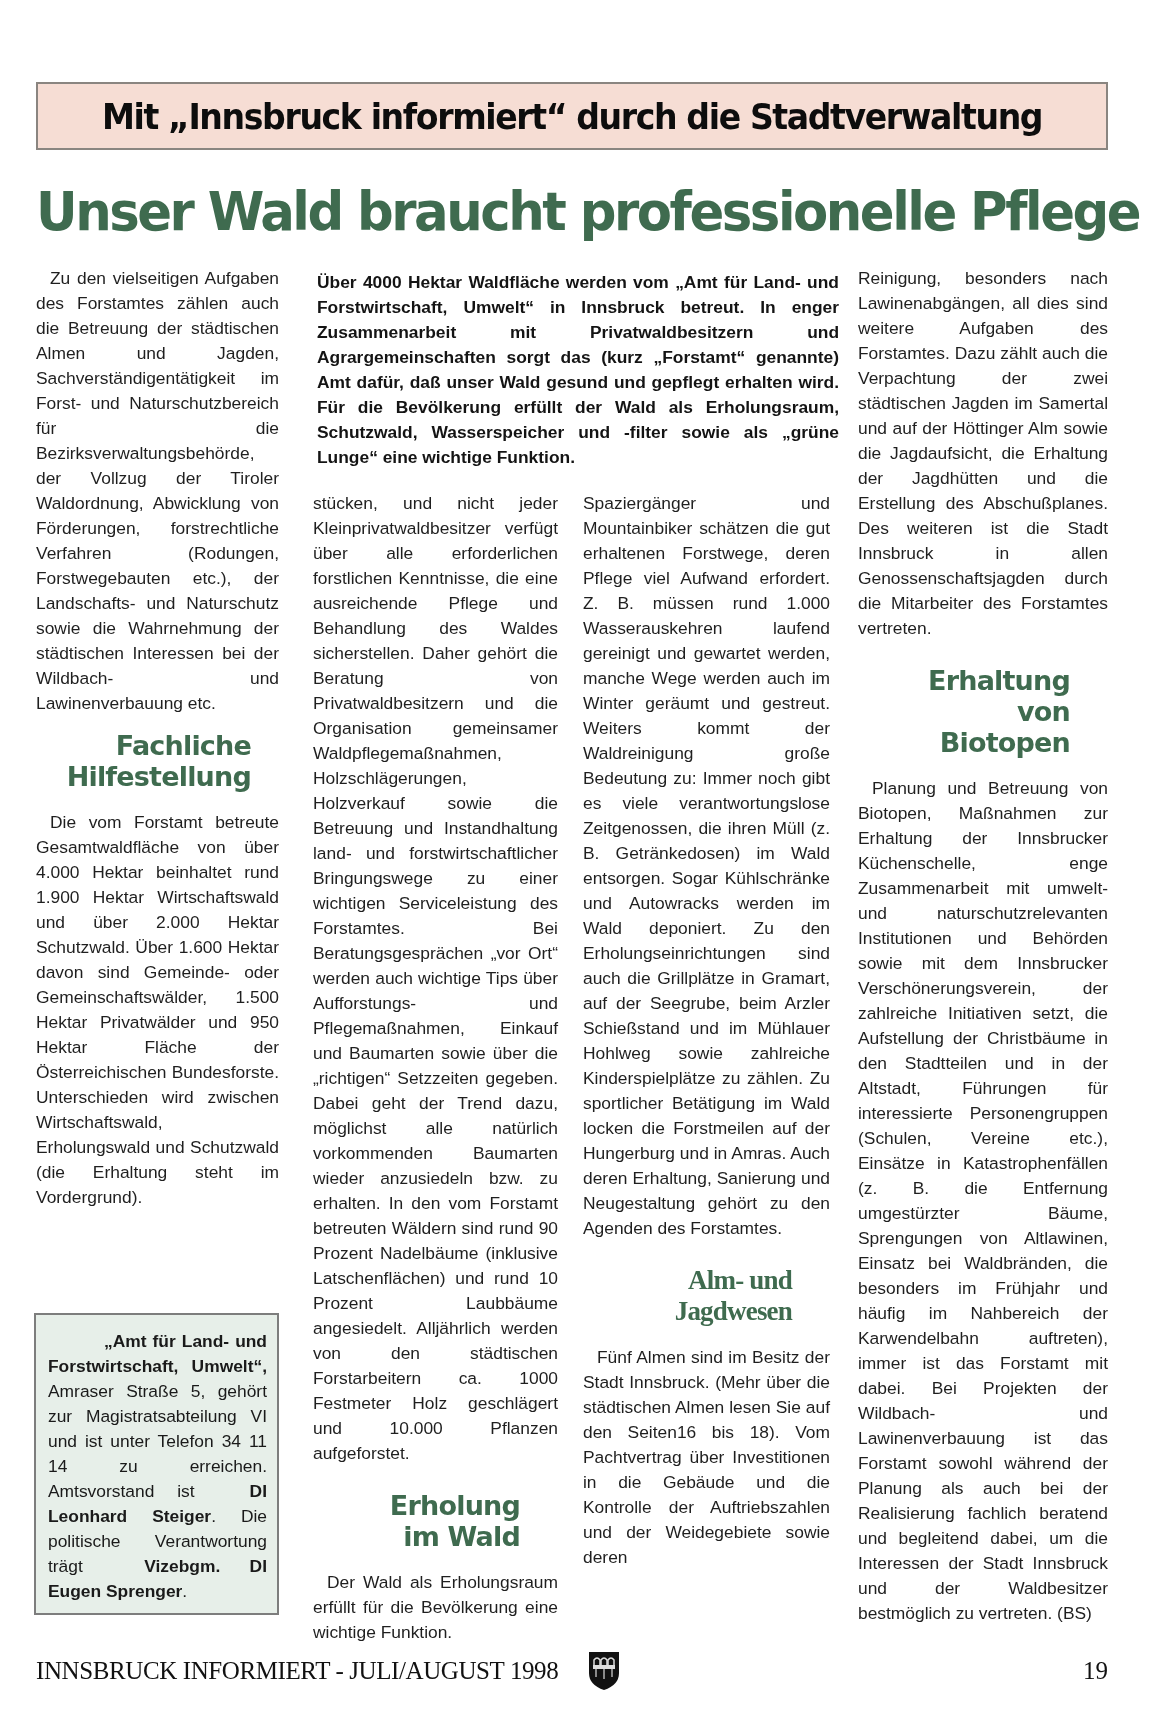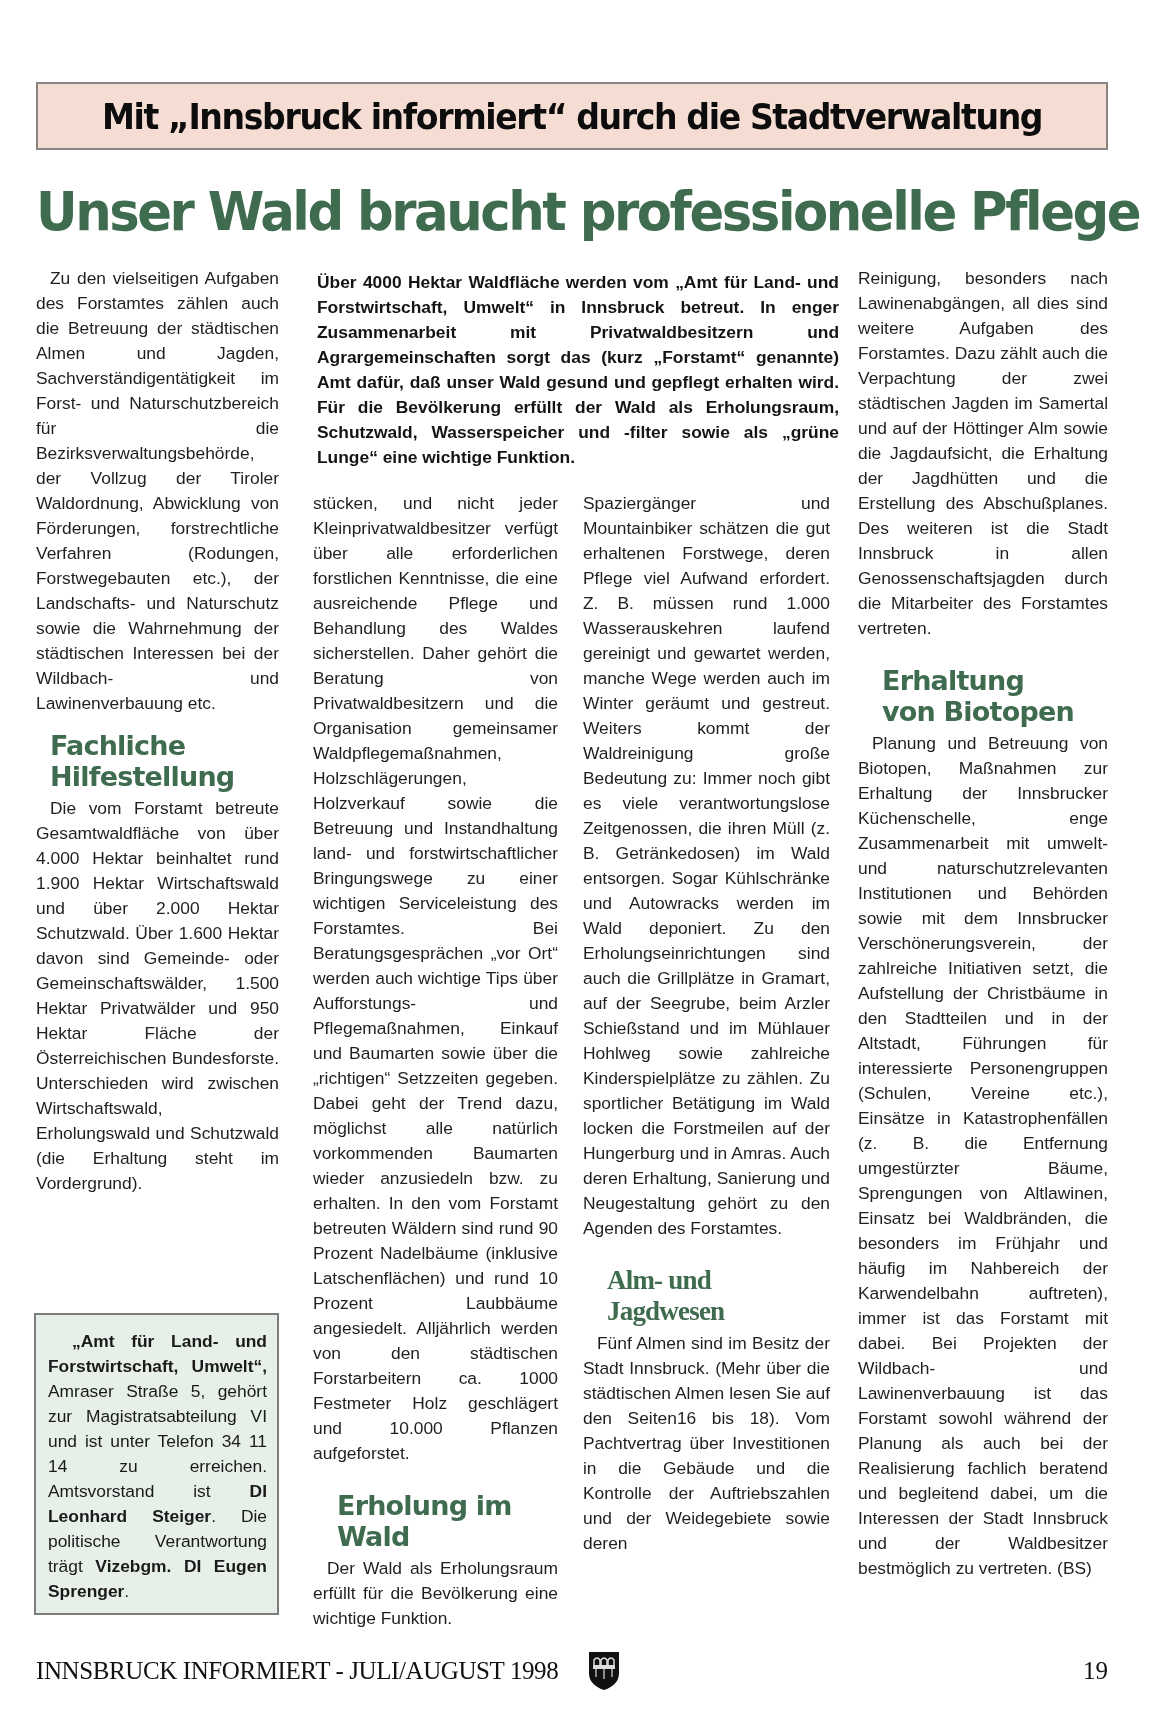--- a/index.html
+++ b/index.html
@@ -19,26 +19,26 @@
 
   .col { position: absolute; font-size: 17.4px; line-height: 25px; text-align: justify;
          hyphens: manual; color: #1f1f1f; }
   .col p { margin: 0; text-indent: 14px; }
   .col p.noindent { text-indent: 0; }
 
   .lead { position: absolute; left: 313px; top: 266px; width: 522px; font-size: 17.4px; line-height: 25px;
           font-weight: bold; text-align: justify; color: #141414; margin: 4px; }
 
   .subhead { font-family: "DejaVu Sans", sans-serif; font-weight: bold; font-size: 27px; line-height: 31px;
-             color: #3f6b4f; text-align: left; letter-spacing: -0.8px; margin: 4px; }
+             color: #3f6b4f; text-align: right; letter-spacing: -0.8px; margin: 18px; }
 
   .infobox { position: absolute; left: 34px; top: 1313px; width: 245px; height: 302px;
              background: #e7efe9; border: 2px solid #7d7d7d; box-sizing: border-box;
              padding: 14px 10px 0 12px; font-size: 17.4px; line-height: 25px; text-align: justify; color: #1a1a1a; }
-  .infobox b { font-weight: bold; }
+  .infobox b { font-weight: bold; margin-left: 32px; }
   .infobox p { margin: 0; text-indent: 24px; }
 
   .footer { position: absolute; left: 36px; top: 1653px; width: 1072px; height: 40px; }
   .footer .title { position: absolute; left: 0; top: 4px; font-family: "Liberation Serif", serif; font-size: 25px;
                    color: #111; letter-spacing: -0.4px; white-space: nowrap; }
   .footer .crest { position: absolute; left: 552px; top: -2px; width: 32px; height: 40px; }
   .footer .page { position: absolute; right: 0; top: 4px; font-family: "Liberation Serif", serif; font-size: 25px; color: #111; }
 </style>
 </head>
 <body>

